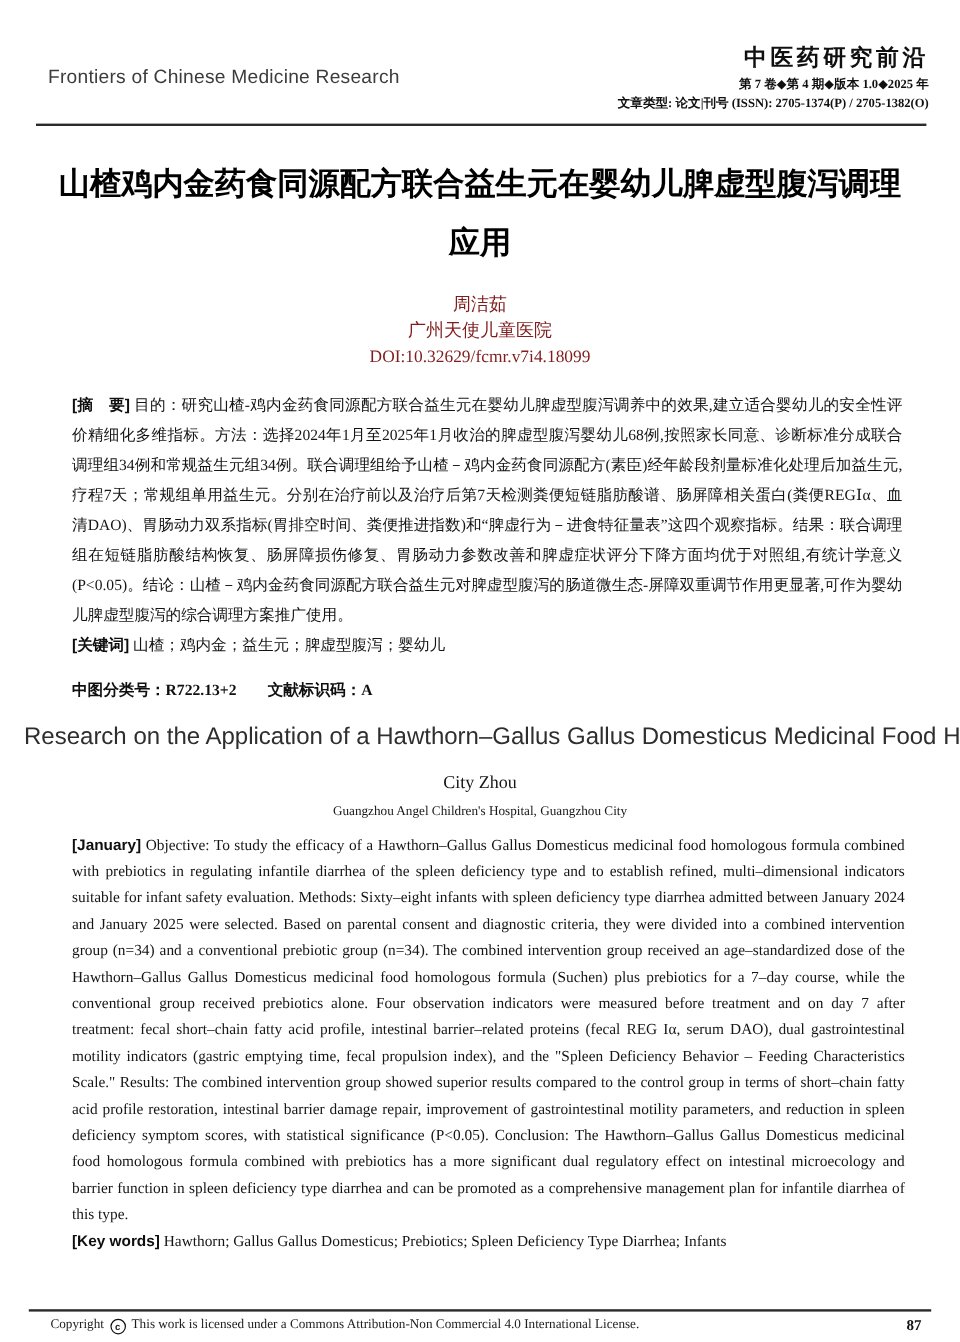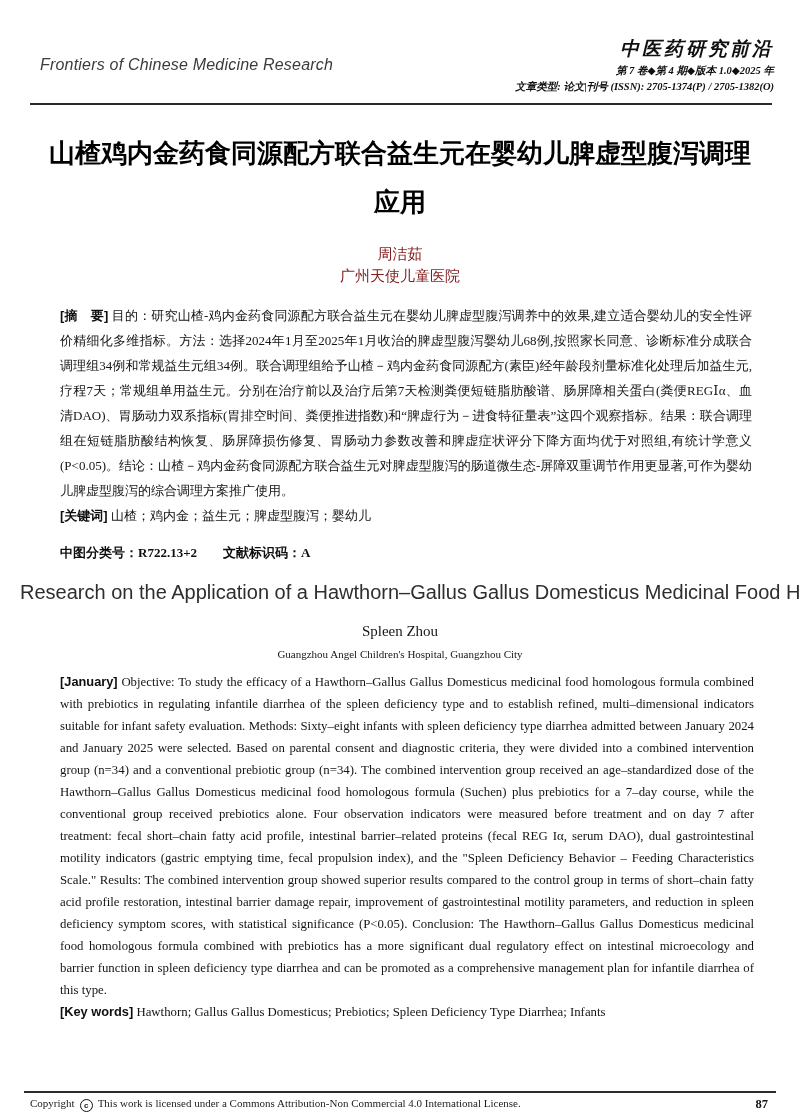--- a/index.html
+++ b/index.html
@@ -3,21 +3,21 @@
 <meta charset="utf-8">
 <style>
   html,body{margin:0;padding:0;}
   body{width:800px;height:1118px;background:#ffffff;}
   .page{
     position:relative;width:800px;height:1118px;overflow:hidden;
     background:#ffffff;color:#1a1a1a;
     font-family:"Liberation Serif","DejaVu Serif",serif;
   }
   
-  .header{display:flex;justify-content:space-between;align-items:flex-start;padding:36px 26px 0 40px;font-style:italic;}
+  .header{display:flex;justify-content:space-between;align-items:flex-start;padding:36px 26px 0 40px;}
   .journal-en{
     font-family:"Liberation Sans","DejaVu Sans",sans-serif;
     font-size:16px;color:#3c3c3c;margin-top:20px;letter-spacing:0.2px;
   }
   .header-right{text-align:right;}
   .journal-cn{font-size:19px;font-weight:bold;color:#101010;letter-spacing:3px;line-height:25px;}
   .issue-line{font-size:10.5px;font-weight:bold;color:#101010;line-height:16px;margin-top:2px;}
   .type-line{font-size:10.5px;font-weight:bold;color:#101010;line-height:16px;}
   .rule{height:2px;background:#2b2b2b;}
   .header-rule{margin:8px 28px 0 30px;}
@@ -37,21 +37,21 @@
   
   .title-en{margin:16px 20px 17px 20px;text-align:center;color:#2e2e2e;
     font-family:"Liberation Sans","DejaVu Sans",sans-serif;font-size:20px;line-height:23px;}
   .author-en{text-align:center;font-size:15px;line-height:20px;margin-top:5px;color:#161616;}
   .affil-en{text-align:center;font-size:11px;line-height:20px;margin-top:3px;color:#161616;}
   .abstract-en{margin:7px 46px 0 60px;font-size:12.8px;line-height:22px;text-align:justify;color:#141414;}
   .kw-en{margin:0 46px 0 60px;font-size:12.8px;line-height:22px;color:#141414;}
   
   .footer{position:absolute;left:0;right:0;bottom:6px;}
   .footer-rule{margin:0 24px 4px 24px;}
-  .footer-row{display:flex;justify-content:space-between;align-items:center;padding:0 32px 0 30px;}
+  .footer-row{display:flex;justify-content:space-between;align-items:center;padding:0 32px 0 42px;}
   .copyright-text{font-size:11px;color:#1c1c1c;}
   .cc-icon{display:inline-block;width:11px;height:11px;border:1.3px solid #111;border-radius:50%;
     line-height:11px;text-align:center;font-size:8px;font-weight:bold;margin:0 5px;vertical-align:-1px;
     font-family:"Liberation Sans","DejaVu Sans",sans-serif;}
   .page-num{font-size:12.5px;font-weight:bold;color:#111;}
 </style>
 </head>
 <body>
 
 <div class="page">
@@ -67,38 +67,39 @@
   <div class="rule header-rule"></div>
 
   <h1 class="title-cn">
     <span class="title-line">山楂鸡内金药食同源配方联合益生元在婴幼儿脾虚型腹泻调理</span>
     <span class="title-line">应用</span>
   </h1>
 
   <div class="author-block">
     <div>周洁茹</div>
     <div>广州天使儿童医院</div>
+    <div class="doi-line">DOI:10.32629/fcmr.v7i4.18099</div>
   </div>
 
   <p class="abstract-cn">
     <span class="label-bold">[摘　要]</span>
     <span>目的：研究山楂-鸡内金药食同源配方联合益生元在婴幼儿脾虚型腹泻调养中的效果,建立适合婴幼儿的安全性评价精细化多维指标。方法：选择2024年1月至2025年1月收治的脾虚型腹泻婴幼儿68例,按照家长同意、诊断标准分成联合调理组34例和常规益生元组34例。联合调理组给予山楂－鸡内金药食同源配方(素臣)经年龄段剂量标准化处理后加益生元,疗程7天；常规组单用益生元。分别在治疗前以及治疗后第7天检测粪便短链脂肪酸谱、肠屏障相关蛋白(粪便REGⅠα、血清DAO)、胃肠动力双系指标(胃排空时间、粪便推进指数)和“脾虚行为－进食特征量表”这四个观察指标。结果：联合调理组在短链脂肪酸结构恢复、肠屏障损伤修复、胃肠动力参数改善和脾虚症状评分下降方面均优于对照组,有统计学意义(P&lt;0.05)。结论：山楂－鸡内金药食同源配方联合益生元对脾虚型腹泻的肠道微生态-屏障双重调节作用更显著,可作为婴幼儿脾虚型腹泻的综合调理方案推广使用。</span>
   </p>
   <p class="kw-line">
     <span class="label-bold">[关键词]</span>
     <span>山楂；鸡内金；益生元；脾虚型腹泻；婴幼儿</span>
   </p>
   <p class="clc-line">
     <span class="label-bold">中图分类号：</span><span class="clc-value">R722.13+2</span><span class="label-bold gap-left">文献标识码：</span><span class="clc-value">A</span>
   </p>
 
   <div class="title-en">
     <span class="title-line">Research on the Application of a Hawthorn–Gallus Gallus Domesticus Medicinal Food Homologous Formula</span>
   </div>
-  <div class="author-en">Spleen Zhou</div>
+  <div class="author-en">City Zhou</div>
   <div class="affil-en">Guangzhou Angel Children's Hospital, Guangzhou City</div>
 
   <p class="abstract-en">
     <span class="label-bold">[January]</span>
     <span>Objective: To study the efficacy of a Hawthorn–Gallus Gallus Domesticus medicinal food homologous formula combined with prebiotics in regulating infantile diarrhea of the spleen deficiency type and to establish refined, multi–dimensional indicators suitable for infant safety evaluation. Methods: Sixty–eight infants with spleen deficiency type diarrhea admitted between January 2024 and January 2025 were selected. Based on parental consent and diagnostic criteria, they were divided into a combined intervention group (n=34) and a conventional prebiotic group (n=34). The combined intervention group received an age–standardized dose of the Hawthorn–Gallus Gallus Domesticus medicinal food homologous formula (Suchen) plus prebiotics for a 7–day course, while the conventional group received prebiotics alone. Four observation indicators were measured before treatment and on day 7 after treatment: fecal short–chain fatty acid profile, intestinal barrier–related proteins (fecal REG Iα, serum DAO), dual gastrointestinal motility indicators (gastric emptying time, fecal propulsion index), and the "Spleen Deficiency Behavior – Feeding Characteristics Scale." Results: The combined intervention group showed superior results compared to the control group in terms of short–chain fatty acid profile restoration, intestinal barrier damage repair, improvement of gastrointestinal motility parameters, and reduction in spleen deficiency symptom scores, with statistical significance (P&lt;0.05). Conclusion: The Hawthorn–Gallus Gallus Domesticus medicinal food homologous formula combined with prebiotics has a more significant dual regulatory effect on intestinal microecology and barrier function in spleen deficiency type diarrhea and can be promoted as a comprehensive management plan for infantile diarrhea of this type.</span>
   </p>
   <p class="kw-en">
     <span class="label-bold">[Key words]</span>
     <span>Hawthorn; Gallus Gallus Domesticus; Prebiotics; Spleen Deficiency Type Diarrhea; Infants</span>
   </p>

